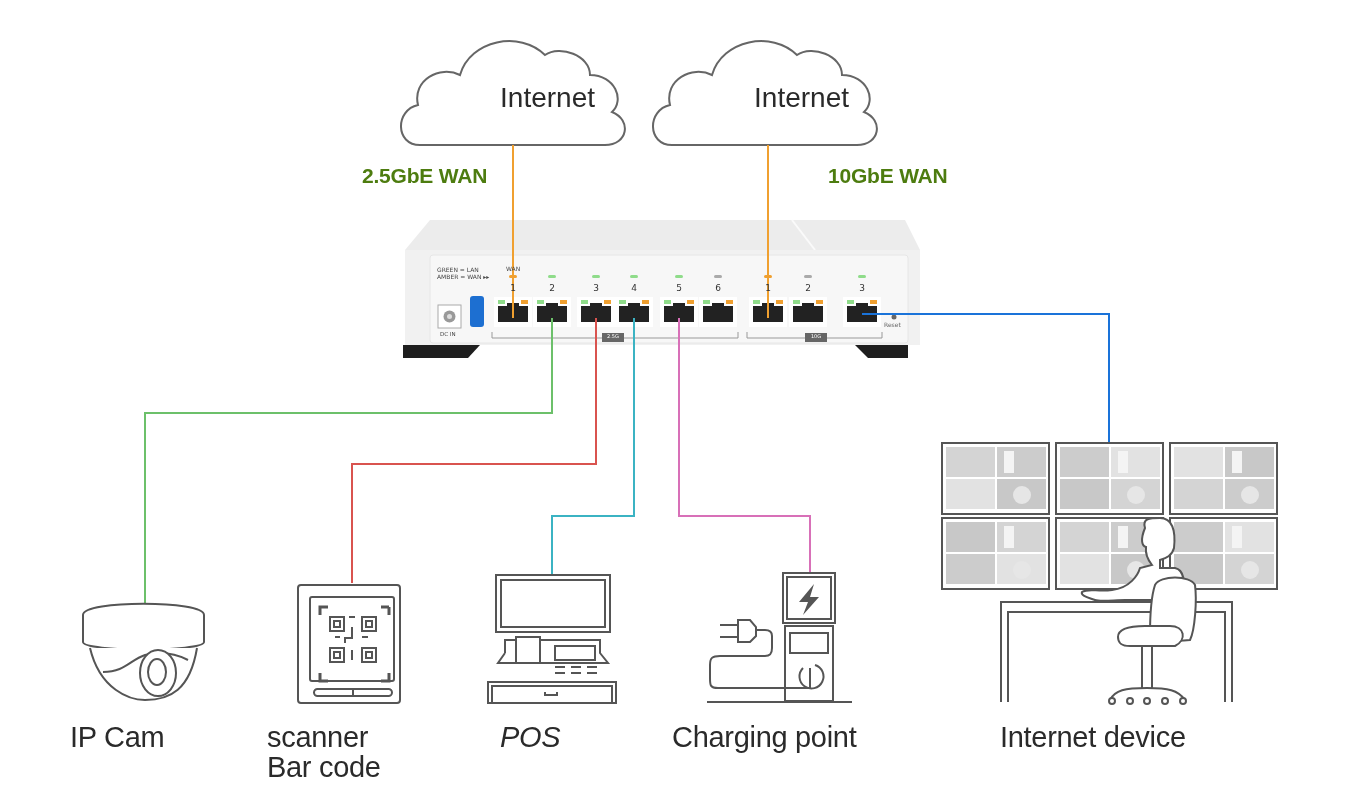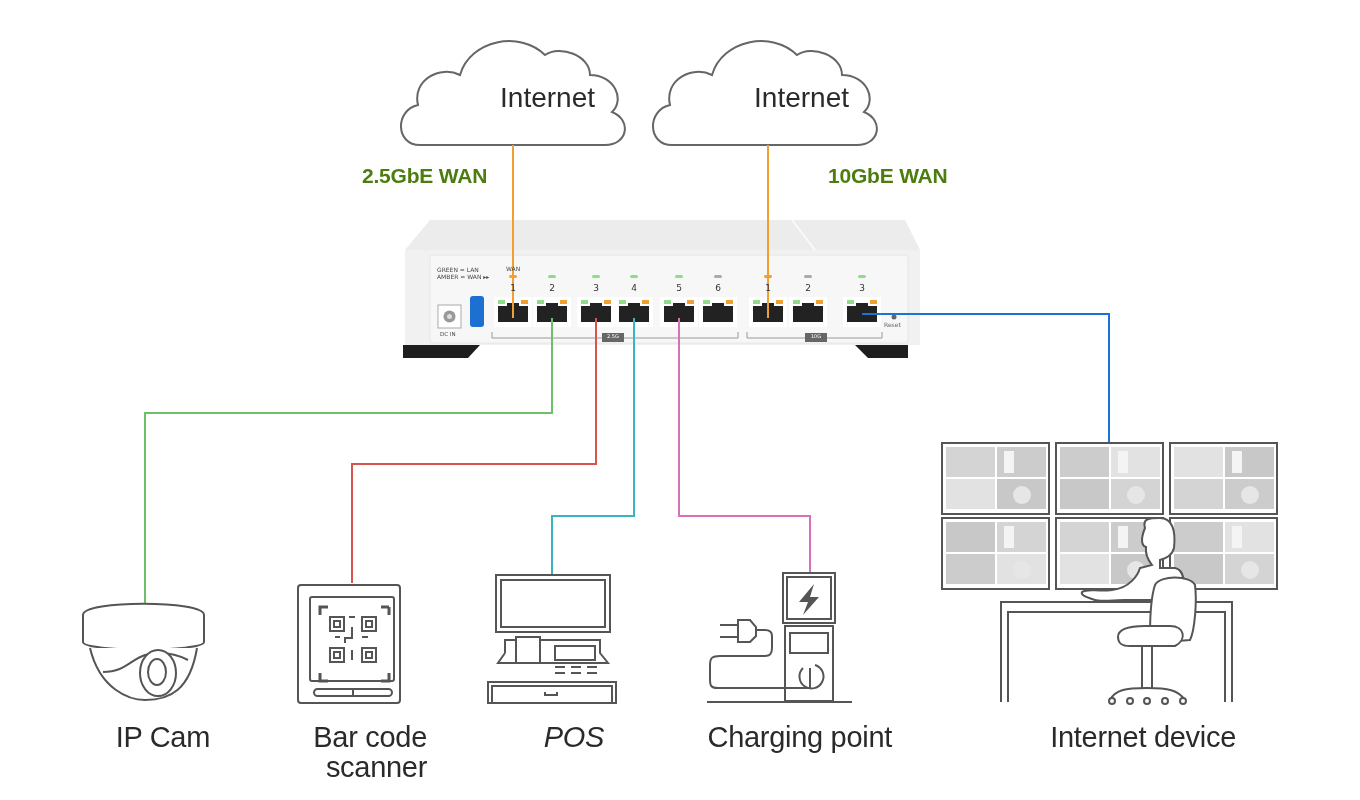--- a/index.html
+++ b/index.html
@@ -1,19 +1,19 @@
 <!DOCTYPE html>
 <html><head>
 <meta charset="utf-8">
 <style>
   html, body { margin: 0; padding: 0; background: #ffffff; }
   body { width: 1360px; height: 800px; position: relative; overflow: hidden;
          font-family: "Liberation Sans", "DejaVu Sans", sans-serif; }
   svg { position: absolute; left: 0; top: 0; }
-  .label { position: absolute; color: #2a2a2a; font-size: 29px; text-align: right;
+  .label { position: absolute; color: #2a2a2a; font-size: 29px; text-align: left;
            letter-spacing: -0.3px; line-height: 30px; }
   .wan-label { position: absolute; color: #4d7c0f; font-size: 21px; font-weight: bold; letter-spacing: -0.2px; }
   .cloud-text { position: absolute; color: #2a2a2a; font-size: 28px; text-align: right; width: 160px; }
 </style>
 </head>
 <body>
 
 <svg width="1360" height="800" viewBox="0 0 1360 800">
 
   <g>
@@ -243,22 +243,22 @@
   </g>
 </svg>
 
 <div class="cloud-text" style="left:435px; top:82px;">Internet</div>
 <div class="cloud-text" style="left:689px; top:82px;">Internet</div>
 <div class="wan-label" style="left:362px; top:164px;">2.5GbE WAN</div>
 <div class="wan-label" style="left:784px; top:164px;margin-left:44px;">10GbE WAN</div>
 
 <div class="label" style="left:70px; top:722px; width:140px;">IP Cam</div>
 <div class="label" style="left:267px; top:722px; width:160px;">
+  <div>scanner</div>
   <div>Bar code</div>
-  <div>scanner</div>
 </div>
 <div class="label" style="left:500px; top:722px; width:104px;font-style:italic;">POS</div>
 <div class="label" style="left:672px; top:722px; width:220px;">Charging point</div>
 <div class="label" style="left:1000px; top:722px; width:236px;">Internet device</div>
 
 <div style="position:absolute; left:437px; top:266px; font-size:6px; color:#444; line-height:7px; font-family:'DejaVu Sans',sans-serif;">
   <div>GREEN = LAN</div>
   <div><span>AMBER = WAN</span> ▸▸</div>
 </div>
 <div style="position:absolute; left:506px; top:265px; font-size:6px; color:#444; font-family:'DejaVu Sans',sans-serif;">WAN</div>

